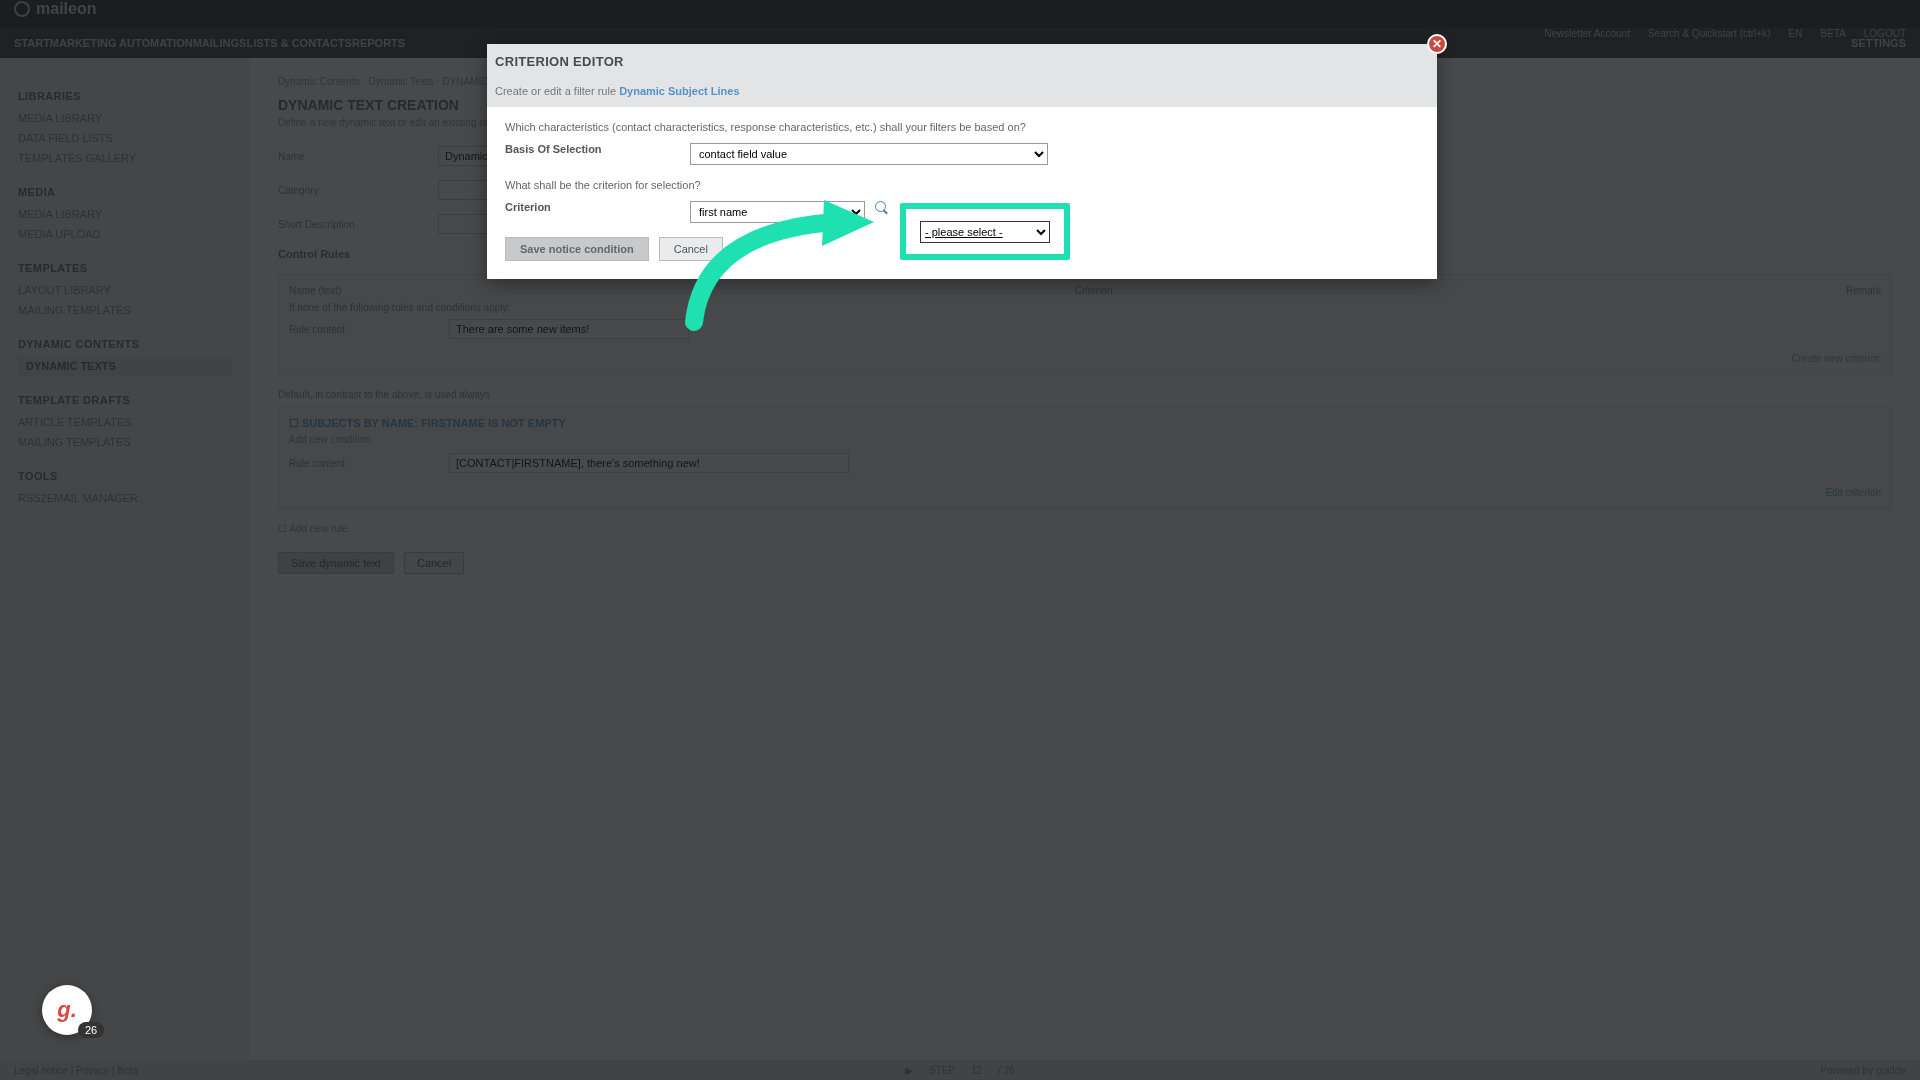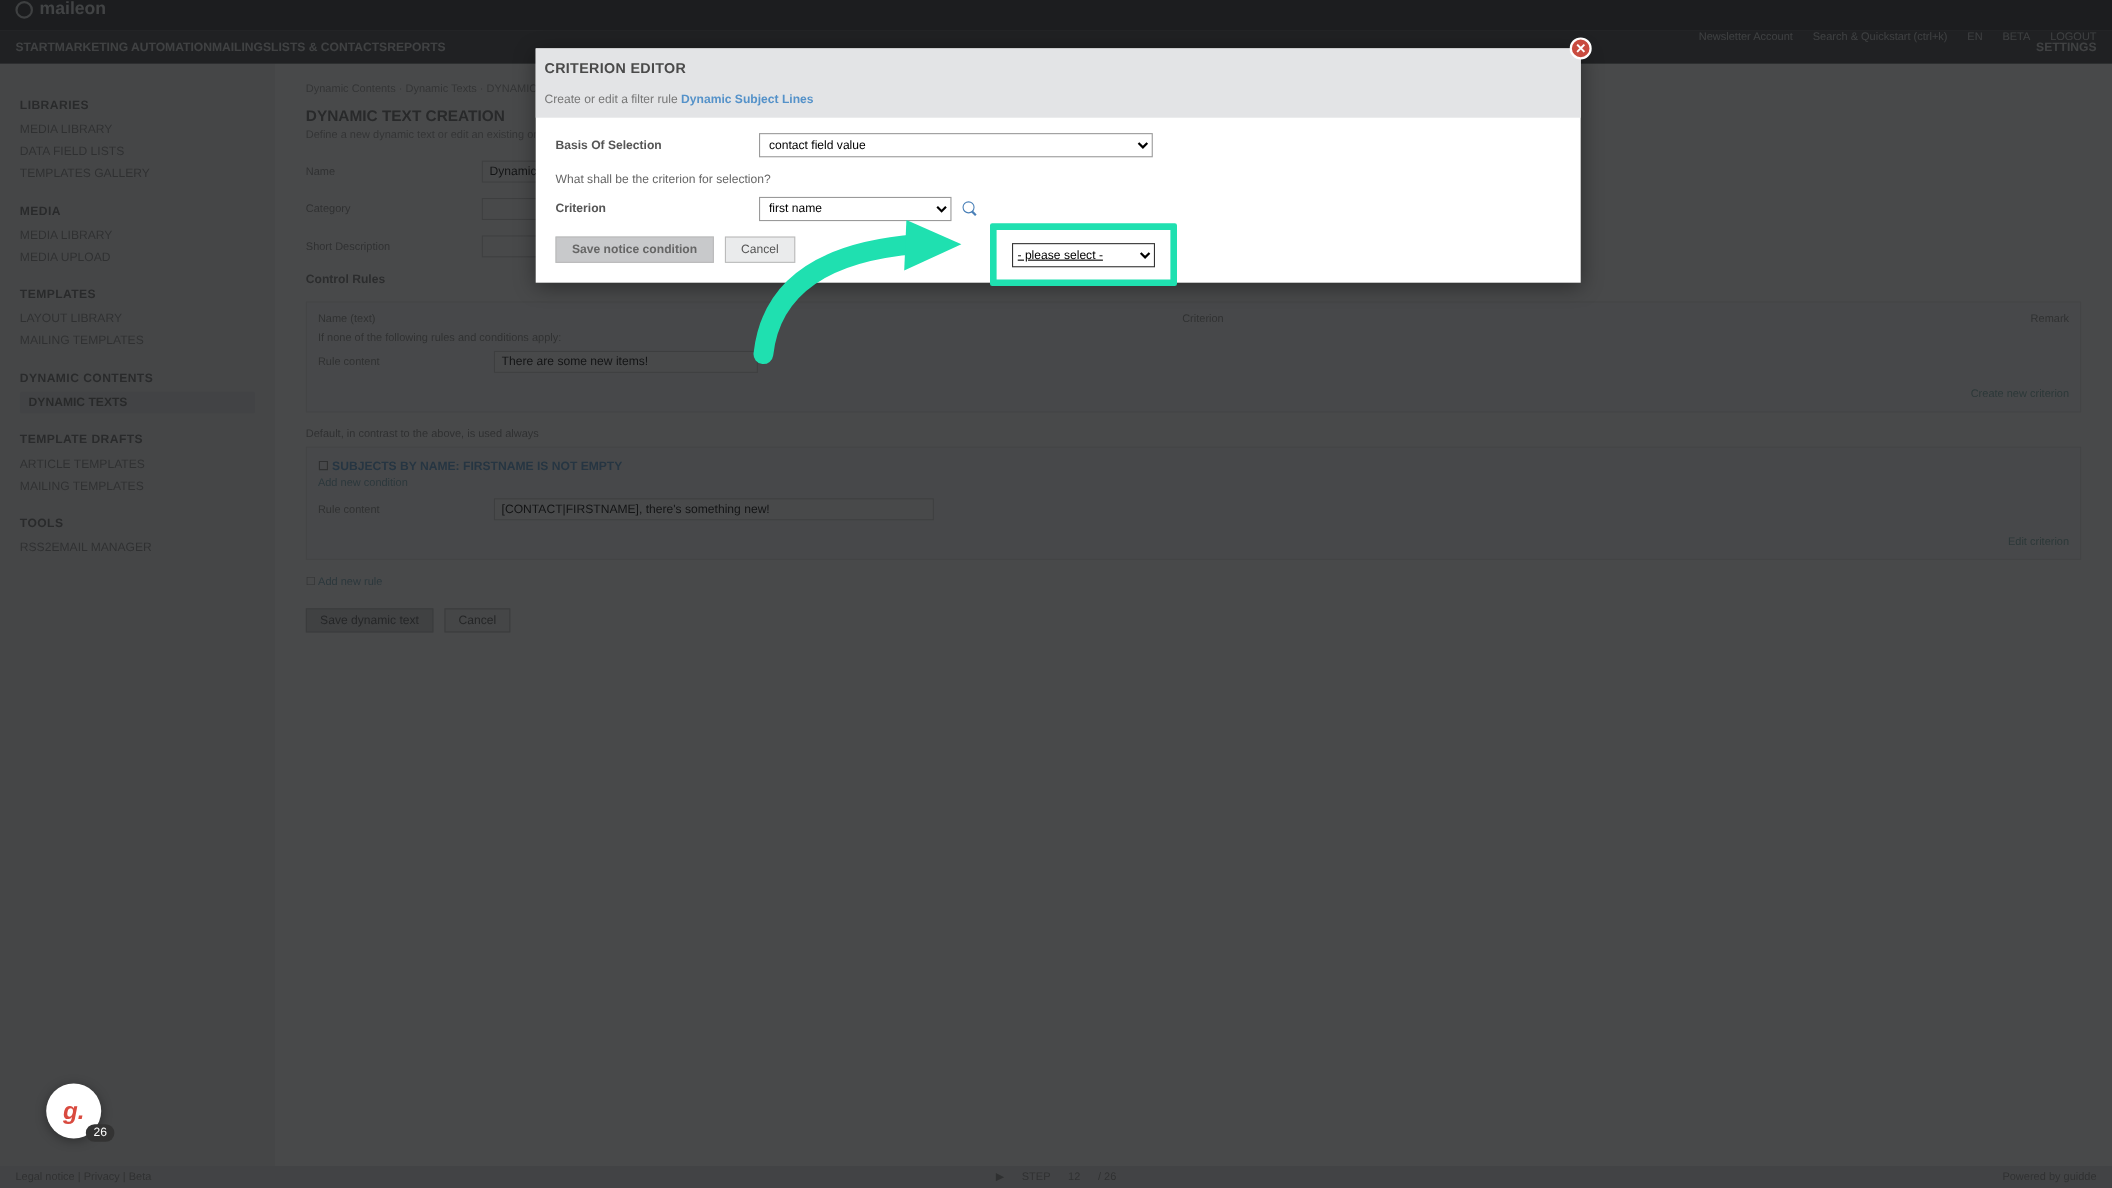--- a/index.html
+++ b/index.html
@@ -47,21 +47,21 @@
   .modal-header h3 { font-size:13px; font-weight:bold; color:#4a4a4a; letter-spacing:0.3px;}
   .modal-header .sub { font-size:11px; color:#777; margin-top:16px;}
   .modal-header .sub b { color:#5592c9; font-weight:bold;}
   .modal-close {
     position:absolute; top:-10px; right:-10px; width:20px; height:20px; border-radius:50%;
     background:#c94b3f; color:#fff; display:flex; align-items:center; justify-content:center;
     font-size:12px; font-weight:bold; cursor:pointer; border:2px solid #fff; line-height:1;
   }
   .modal-body { padding:14px 18px 18px 18px; }
   .modal-body .q { font-size:11px; color:#666; margin-bottom:10px;}
-  .form-row { display:flex; align-items:center; margin-bottom:14px; }
+  .form-row { display:flex; align-items:flex-start; margin-bottom:14px; }
   .form-row .lab { width:185px; font-size:11px; font-weight:bold; color:#555;}
   .form-row select, .form-row input.sel {
     border:1px solid #9a9a9a; background:#fff; font-size:11px; padding:2px 4px;
   }
   .sel-wide { width:358px; height:22px; }
   .sel-narrow { width:175px; height:22px; }
   .sel-op { width:130px; height:22px; }
   .mag { width:15px; height:15px; display:inline-block; margin-left:10px; position:relative;}
   .mag::before { content:""; position:absolute; width:9px; height:9px; border:1.5px solid #4a80b8; border-radius:50%; left:0; top:0;}
   .mag::after { content:""; position:absolute; width:5px; height:1.6px; background:#4a80b8; transform:rotate(45deg); left:8px; top:10px;}
@@ -222,20 +222,21 @@
   <div class="modal-close">
     <span>✕</span>
   </div>
   <div class="modal-header">
     <h3>CRITERION EDITOR</h3>
     <div class="sub">
       <span>Create or edit a filter rule </span><b>Dynamic Subject Lines</b>
     </div>
   </div>
   <div class="modal-body">
+    <div class="q">Which characteristics (contact characteristics, response characteristics, etc.) shall your filters be based on?</div>
     <div class="form-row">
       <div class="lab">Basis Of Selection</div>
       <select class="sel-wide">
         <option>contact field value</option>
       </select>
     </div>
     <div class="q">What shall be the criterion for selection?</div>
     <div class="form-row">
       <div class="lab">Criterion</div>
       <select class="sel-narrow">

